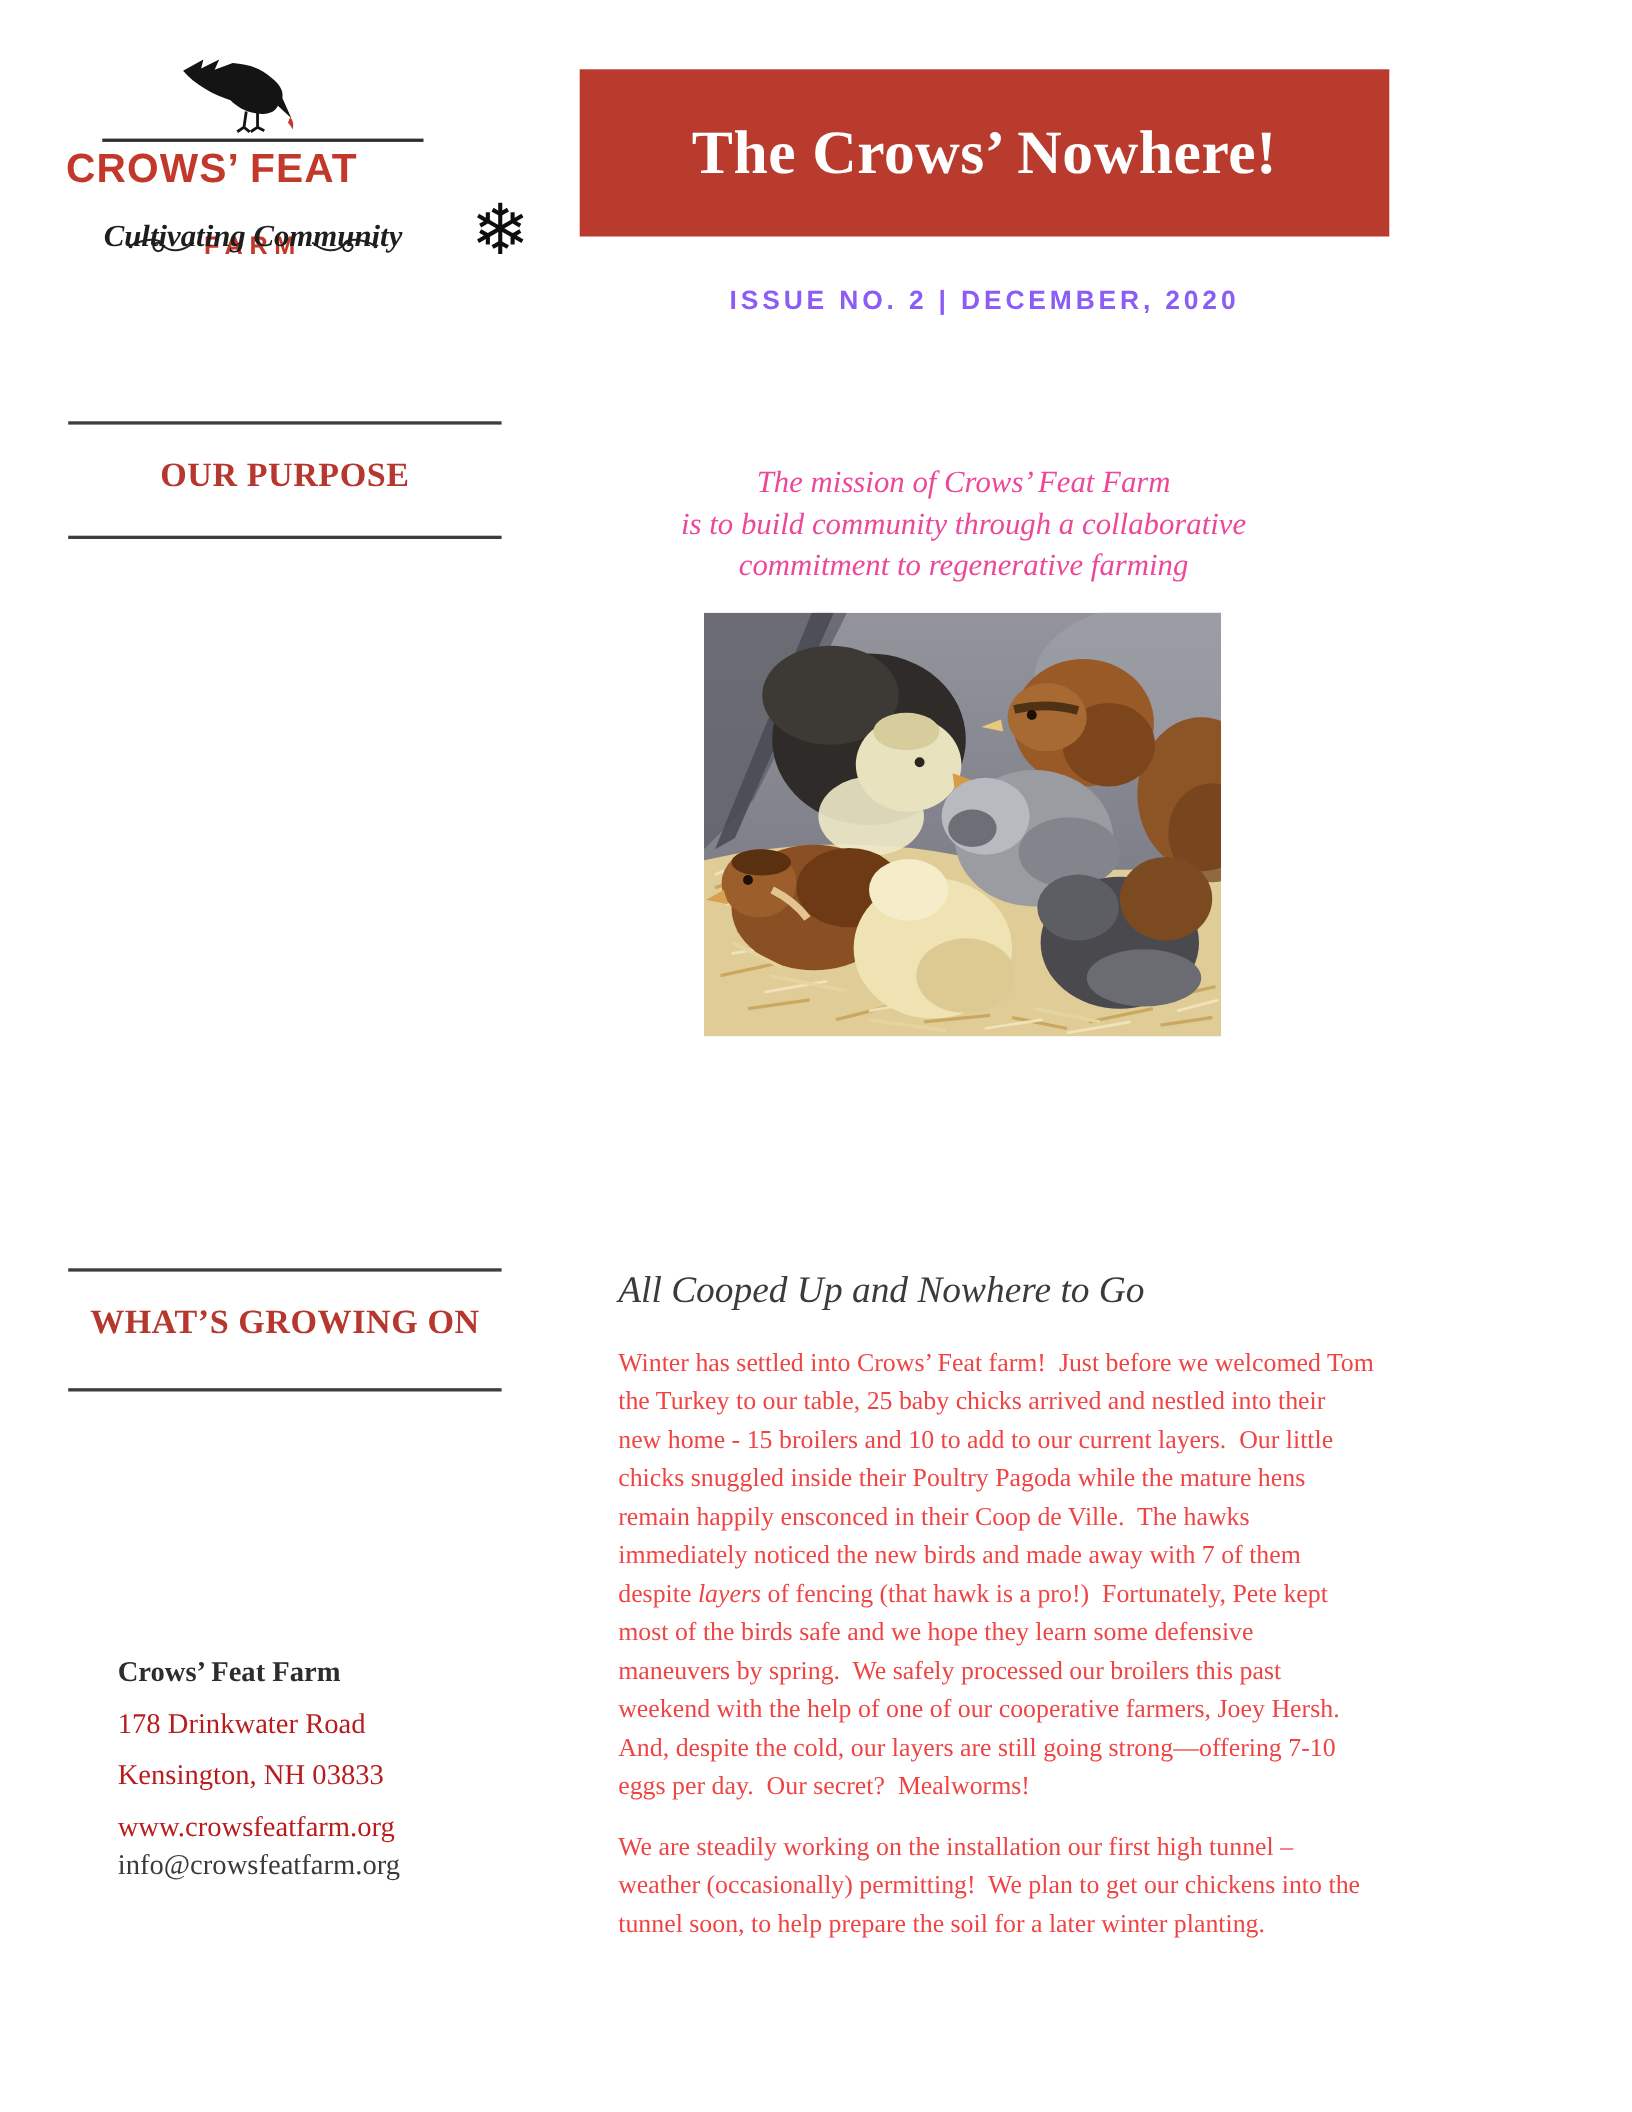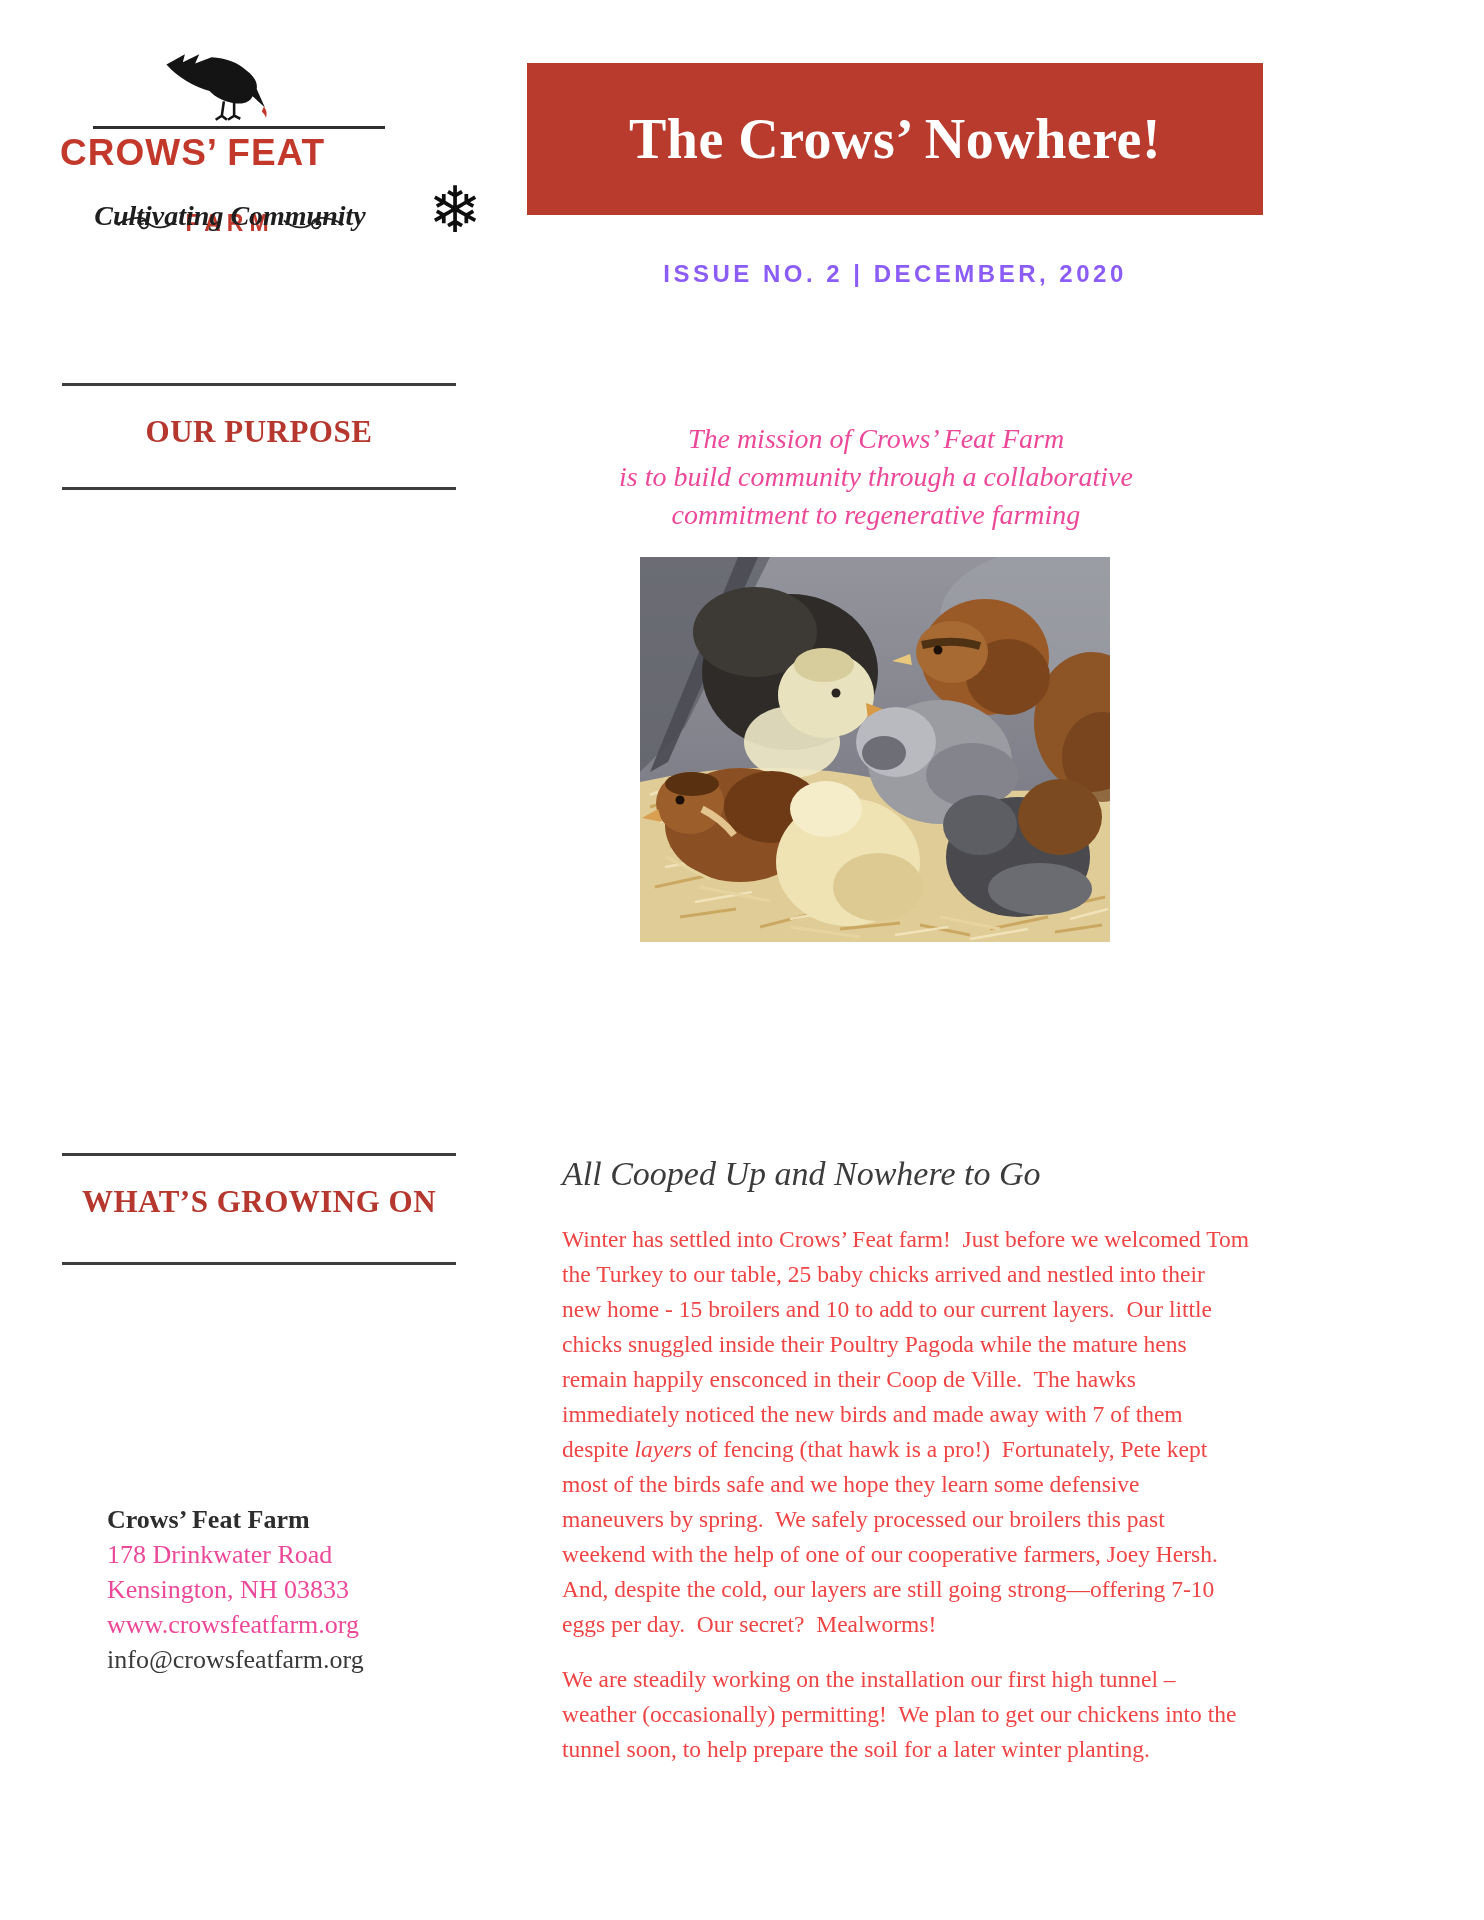--- a/index.html
+++ b/index.html
@@ -51,21 +51,21 @@
   }
 
   
   .rule { left:62px; width:394px; height:3px; background:#3d3d3d; }
   .side-heading {
     left:62px; width:394px; text-align:center;
     font-weight:bold; font-size:31px; color:#B5372E; letter-spacing:0.5px;
   }
   .contact { left:107px; top:1502px; font-size:26px; line-height:35px; }
   .contact .name { font-weight:bold; color:#2d2d2d; }
-  .contact .addr { color:#ec4899; }
+  .contact .addr { color:#b91c1c;margin-top:12px; }
   .contact .mail { color:#3a3a3a; }
   .contact div { white-space:nowrap; }
 
   
   .mission {
     left:460px; top:372px; width:832px; text-align:center;
     font-style:italic; font-size:28px; line-height:38px; color:#ec4899;
     white-space:pre-line;
     margin-top:48px;
   }

